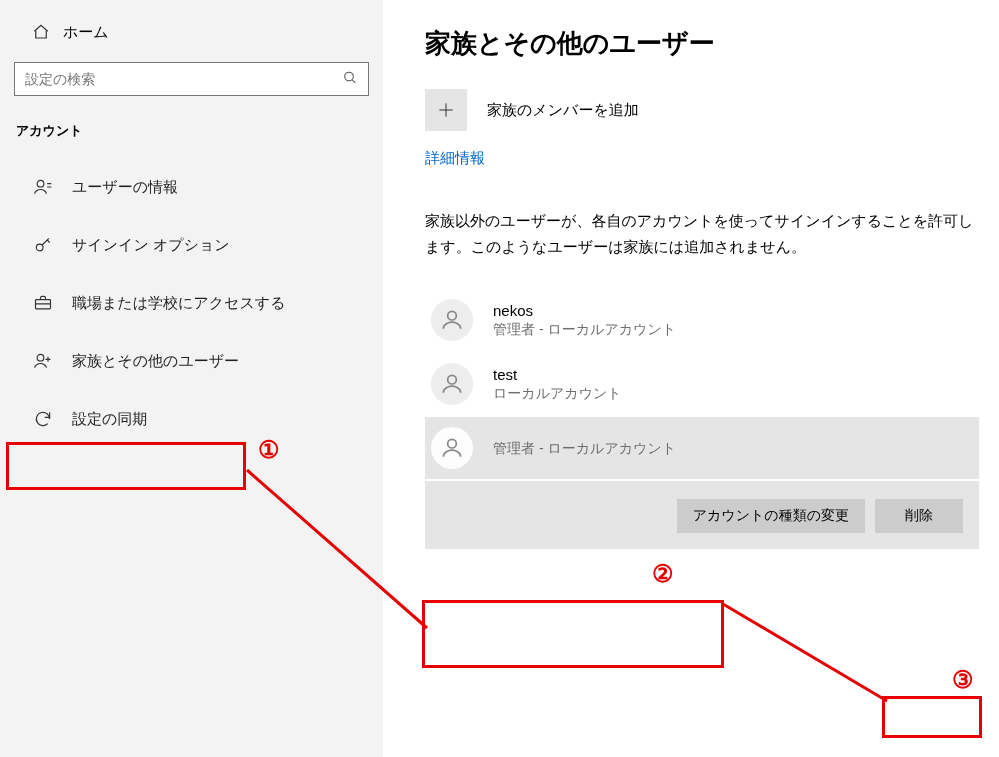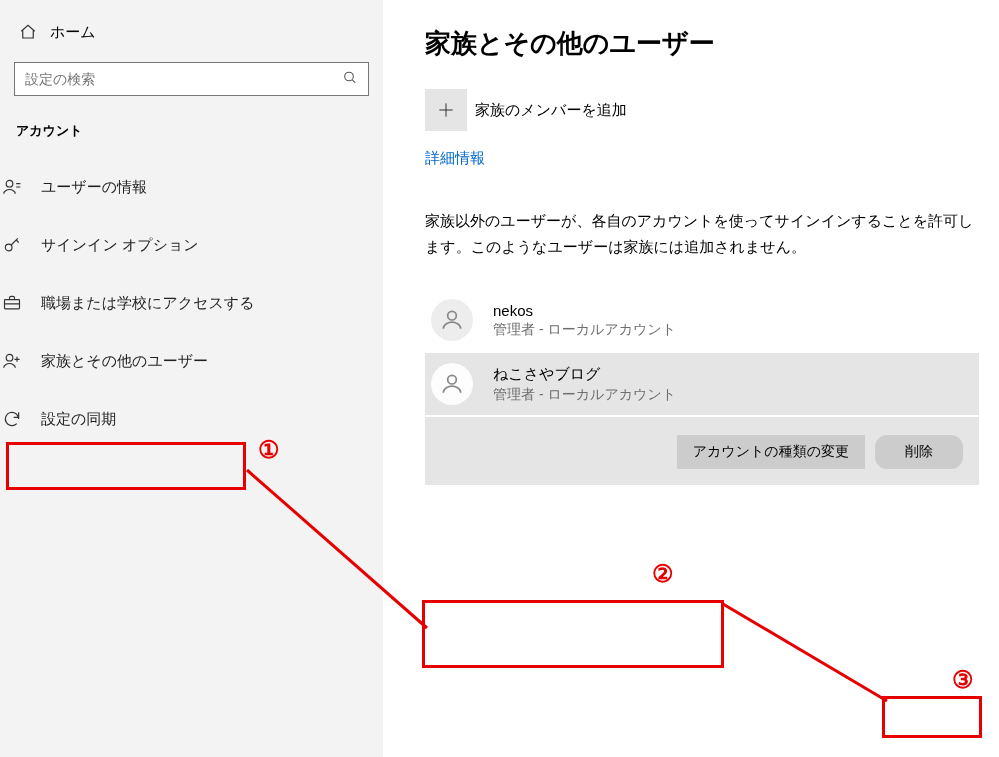--- a/index.html
+++ b/index.html
@@ -17,21 +17,21 @@
     width: 383px;
     height: 100%;
     background: #f3f3f3;
     padding: 10px 0 0 0;
     flex-shrink: 0;
   }
   .sb-home {
     display: flex;
     align-items: center;
     gap: 12px;
-    padding: 12px 18px;
+    padding: 12px 31px;
     cursor: pointer;
   }
   .sb-home .icon { width: 20px; height: 20px; display:flex; align-items:center; justify-content:center; color:#333; }
   .sb-home span.label { font-size: 15px; }
   .search-wrap {
     margin: 8px 14px 12px 14px;
     position: relative;
     display: flex;
     align-items: center;
     border: 1px solid #767676;
@@ -57,21 +57,21 @@
   }
   .cat-title {
     font-size: 13px;
     font-weight: 600;
     padding: 14px 16px 20px 16px;
   }
   .sb-item {
     display: flex;
     align-items: center;
     gap: 18px;
-    padding: 0 1px;
+    padding: 0 32px;
     height: 54px;
     cursor: pointer;
     font-size: 15px;
     color: #1f1f1f;
     margin-bottom: 4px;
   }
   .sb-item.selected {
     background: #f3f3f3;
   }
   .sb-item .icon { width: 22px; display:flex; align-items:center; justify-content:center; color:#333;}
@@ -82,21 +82,21 @@
     position: relative;
   }
   .page-title {
     font-size: 26px;
     font-weight: 600;
     margin-bottom: 28px;
   }
   .add-row {
     display: flex;
     align-items: center;
-    gap: 8px;
+    gap: 20px;
     margin-bottom: 18px;
     cursor: pointer;
   }
   .add-btn {
     width: 42px;
     height: 42px;
     background: #e5e5e5;
     display: flex;
     align-items: center;
     justify-content: center;
@@ -159,21 +159,21 @@
   .btn {
     background: #cccccc;
     border: none;
     min-width: 88px;
     height: 34px;
     padding: 0 16px;
     font-size: 14px;
     cursor: pointer;
     color: #000;
   }
-  .btn:last-child { margin-right: 2px; border-radius: 12px; }
+  .btn:last-child { margin-right: 2px; }
   
   .anno-layer {
     position: absolute;
     inset: 0;
     pointer-events: none;
   }
   .red-box {
     position: absolute;
     border: 3px solid #e60000;
     box-sizing: border-box;
@@ -290,30 +290,41 @@
           <circle cx="12" cy="8" r="4"></circle>
           <path d="M4 20c0-4 5-6 8-6s8 2 8 6"></path>
         </svg>
     </div>
     <div class="user-text">
       <div class="name">nekos</div>
       <div class="role">管理者 - ローカルアカウント</div>
     </div>
   </div>
 
+  <div class="user-row">
+    <div class="avatar">
+      <svg width="26" height="26" viewBox="0 0 24 24" fill="none" stroke="currentColor" stroke-width="1.6">
+          <circle cx="12" cy="8" r="4"></circle>
+          <path d="M4 20c0-4 5-6 8-6s8 2 8 6"></path>
+        </svg>
+    </div>
+    <div class="user-text">
+      <div class="name">test</div>
+      <div class="role">ローカルアカウント</div>
+    </div>
+  </div>
 
   <div class="user-row active">
     <div class="avatar">
       <svg width="26" height="26" viewBox="0 0 24 24" fill="none" stroke="currentColor" stroke-width="1.6">
           <circle cx="12" cy="8" r="4"></circle>
           <path d="M4 20c0-4 5-6 8-6s8 2 8 6"></path>
         </svg>
     </div>
     <div class="user-text">
-      <div class="name">ねこさやブログ</div>
       <div class="role">管理者 - ローカルアカウント</div>
     </div>
   </div>
 
   <div class="action-area">
     <button class="btn">アカウントの種類の変更</button>
     <button class="btn">削除</button>
   </div>
 </div>
 

